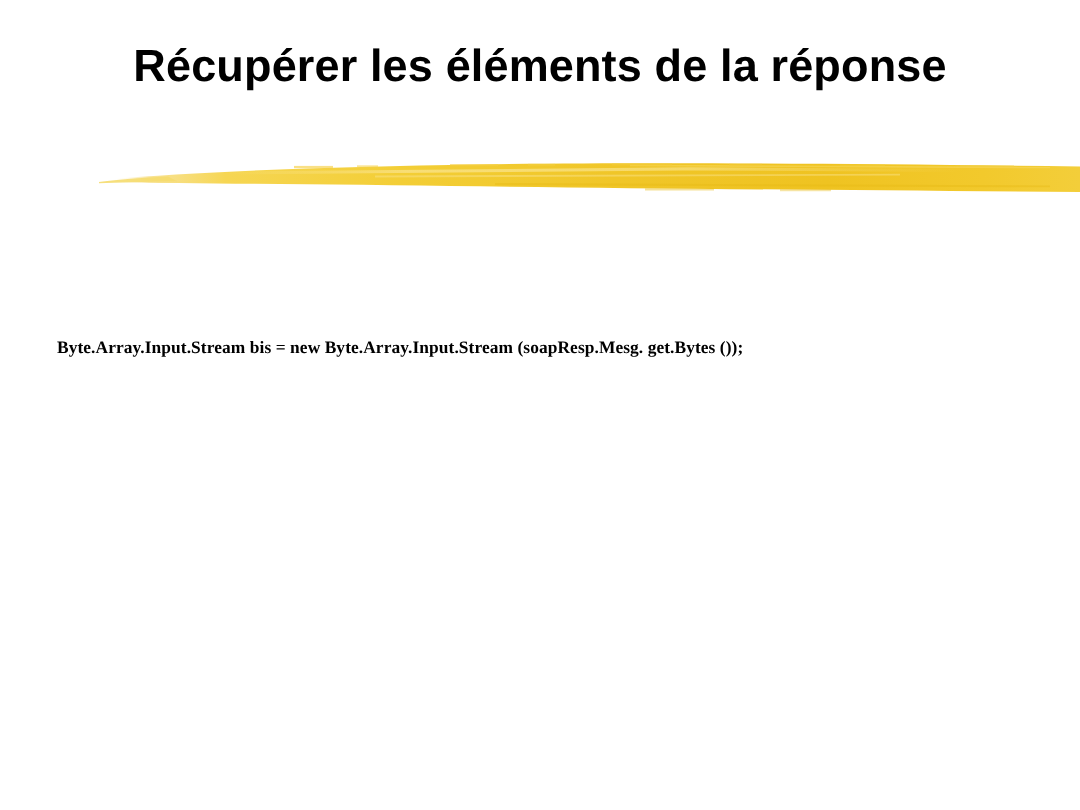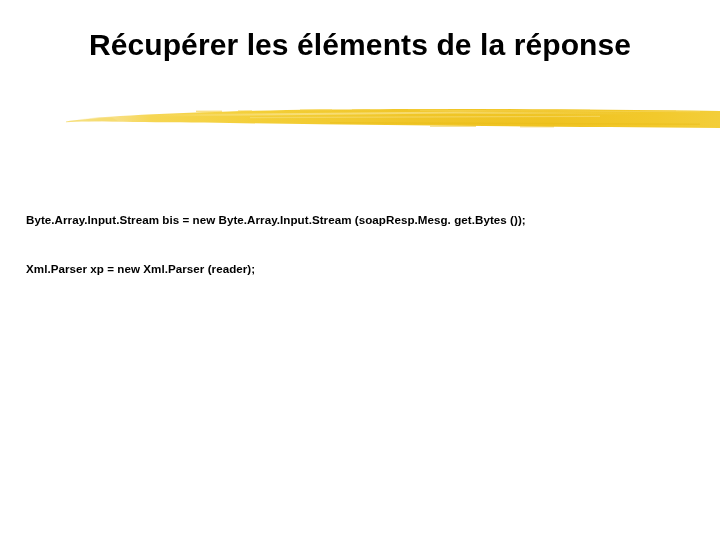--- a/index.html
+++ b/index.html
@@ -72,25 +72,25 @@
     letter-spacing: 0.05px;
   }
   .code-block {
     margin: 0;
     padding: 0;
   }
   .code-block + .code-block {
     margin-top: 16.25px;
   }
   .code-line {
-    margin: 0;
+    margin: 12px;
     padding: 0;
     height: 16.25px;
     white-space: pre;
-    font-family: Liberation Sans, sans-serif;
+    font-family: Liberation Serif, serif;
     font-size: inherit;
     font-weight: inherit;
     color: inherit;
   }
 </style>
 </head>
 <body>
 
 <div id="slide">
 
@@ -142,21 +142,20 @@
       <rect x="640" y="14.2" width="36" height="1.4" fill="#F4D04A" opacity="0.5"></rect>
       <rect x="430" y="29.6" width="46" height="1.4" fill="#E9BC18" opacity="0.45"></rect>
       <rect x="520" y="30.2" width="34" height="1.3" fill="#E9BC18" opacity="0.4"></rect>
     </svg>
   </div>
 
   <div id="code-body">
 
     <div class="code-block">
       <div class="code-line">Byte.Array.Input.Stream bis = new Byte.Array.Input.Stream (soapResp.Mesg. get.Bytes ());</div>
-      <div class="code-line">Xml.Parser xp = new Xml.Parser (reader);</div>
     </div>
 
     <div class="code-block">
       
     </div>
 
     
 
     
 

